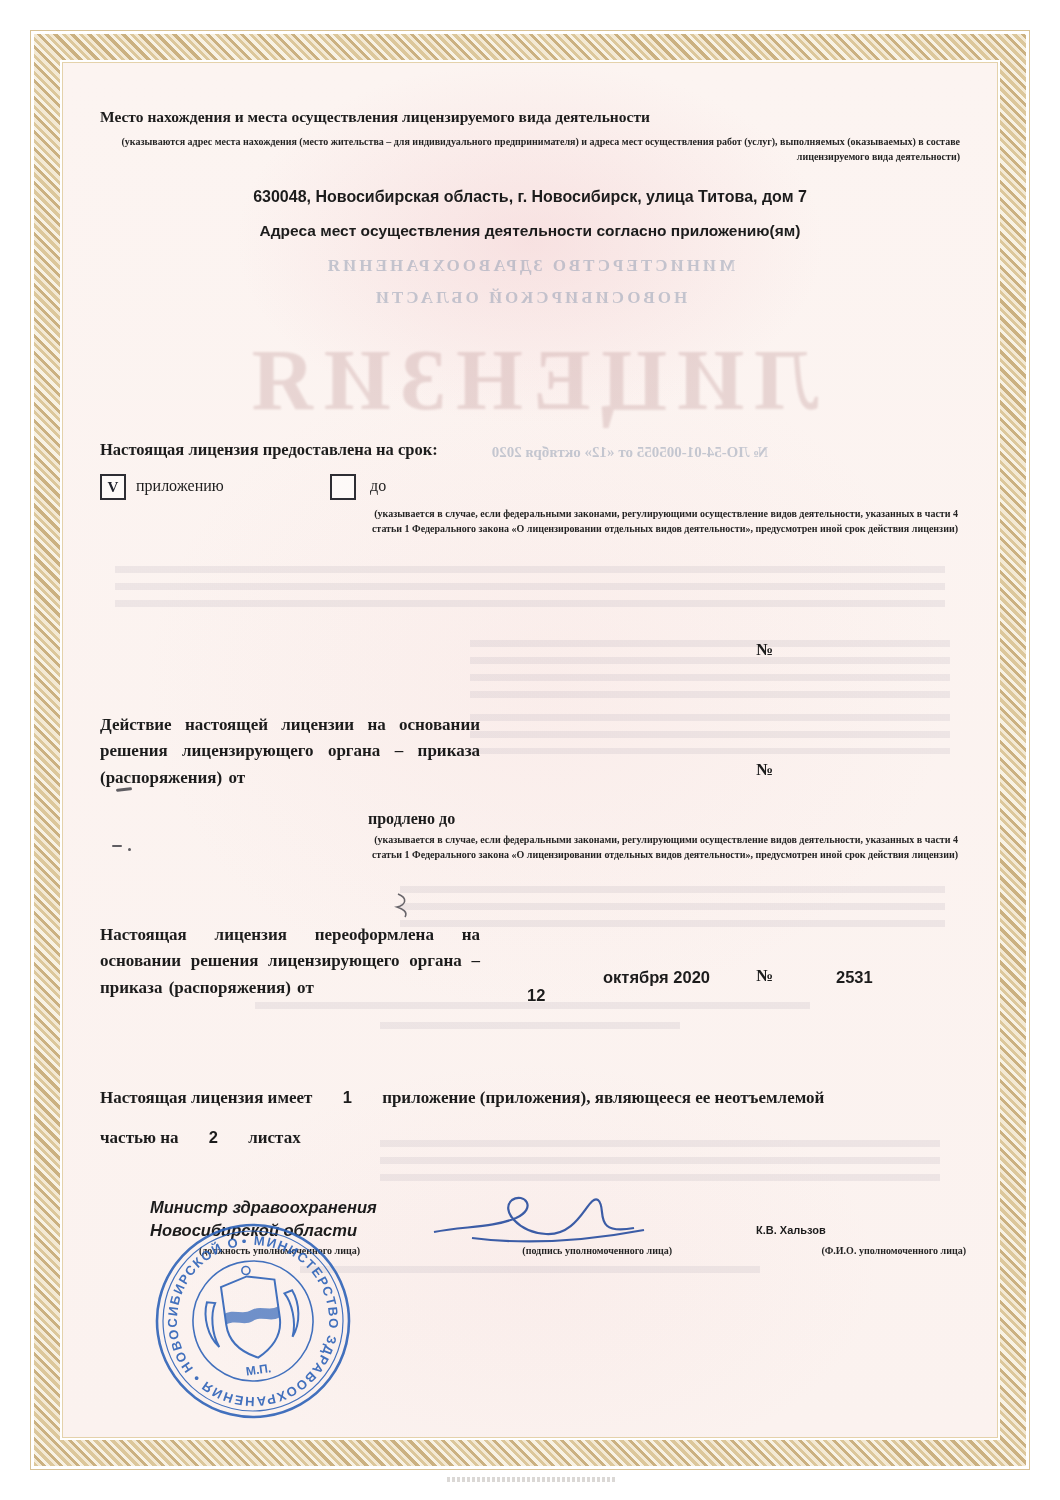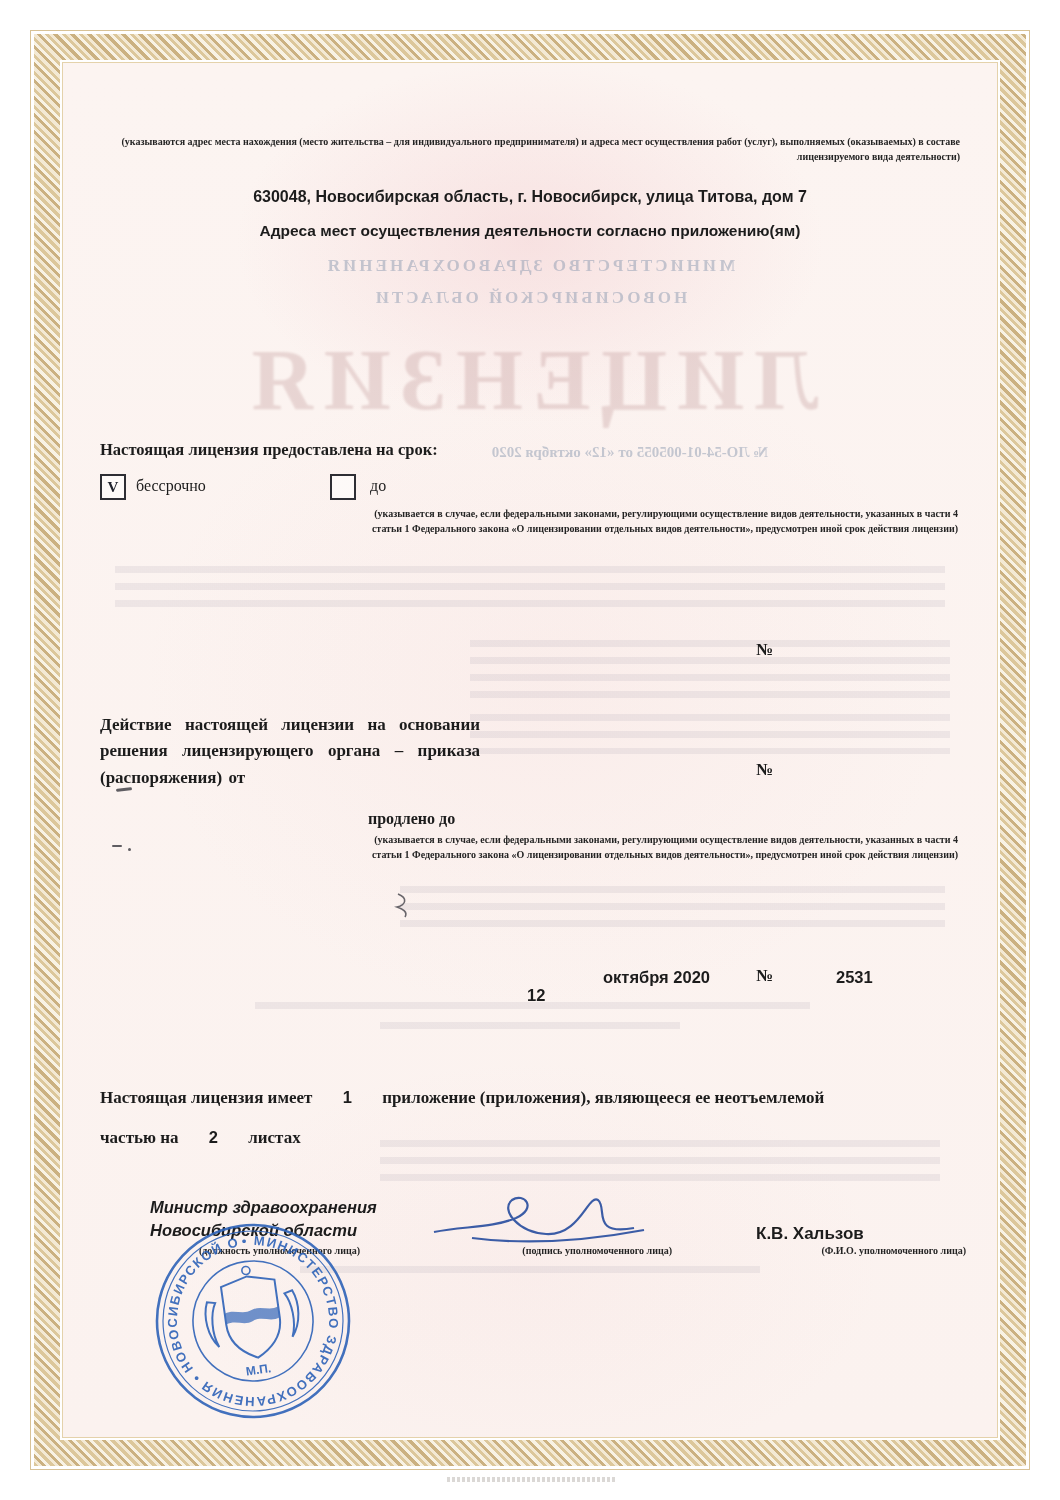--- a/index.html
+++ b/index.html
@@ -70,20 +70,21 @@
 </head>
 <body>
 
 <div class="page">
 
   <div class="paper"></div>
   <div class="frame-outer"></div>
   <div class="frame"></div>
   <div class="frame-inner"></div>
 
+  <div class="abs serif-b" style="left:100px; top:108px; width:860px; font-size:15.5px;">Место нахождения и места осуществления лицензируемого вида деятельности</div>
   <div class="abs smallnote" style="left:100px; top:134px; width:860px;">(указываются адрес места нахождения (место жительства – для индивидуального предпринимателя) и адреса мест осуществления работ (услуг), выполняемых (оказываемых) в составе лицензируемого вида деятельности)</div>
 
   <div class="abs sans-b" style="left:100px; top:188px; width:860px; font-size:16px; text-align:center;">630048, Новосибирская область, г. Новосибирск, улица Титова, дом 7</div>
   <div class="abs sans-b" style="left:100px; top:222px; width:860px; font-size:15.5px; text-align:center;">Адреса мест осуществления деятельности согласно приложению(ям)</div>
 
   <div class="abs ghost-text serif-b" style="left:0; top:256px; width:1060px; text-align:center; font-size:17px; letter-spacing:3px;">МИНИСТЕРСТВО ЗДРАВООХРАНЕНИЯ</div>
   <div class="abs ghost-text serif-b" style="left:0; top:288px; width:1060px; text-align:center; font-size:17px; letter-spacing:3px;">НОВОСИБИРСКОЙ ОБЛАСТИ</div>
   <div class="abs ghost-license" style="left:0; top:330px; width:1060px; text-align:center; font-size:86px;">ЛИЦЕНЗИЯ</div>
   <div class="abs ghost-text" style="left:340px; top:444px; width:580px; text-align:center; font-size:15px; font-weight:700;">№  ЛО-54-01-005055  от  «12»  октября  2020</div>
 
@@ -94,35 +95,36 @@
   <div class="abs ghost-lines" style="left:255px; top:1002px; width:555px; height:12px;"></div>
   <div class="abs ghost-lines" style="left:380px; top:1022px; width:300px; height:10px;"></div>
   <div class="abs ghost-lines" style="left:380px; top:1140px; width:560px; height:48px;"></div>
   <div class="abs ghost-lines" style="left:300px; top:1266px; width:460px; height:12px;"></div>
 
   <div class="abs serif-b" style="left:100px; top:440px; width:480px; font-size:16.5px;">Настоящая лицензия предоставлена на срок:</div>
 
   <div class="abs cb" style="left:100px; top:474px;">
     <span>V</span>
   </div>
-  <div class="abs" style="left:136px; top:477px; font-size:16px;">бессрочно</div>
+  <div class="abs" style="left:136px; top:477px; font-size:16px;">приложению</div>
 
   <div class="abs cb" style="left:330px; top:474px;"></div>
   <div class="abs" style="left:370px; top:477px; font-size:16px;">до</div>
 
   <div class="abs smallnote" style="left:358px; top:506px; width:600px;">(указывается в случае, если федеральными законами, регулирующими осуществление видов деятельности, указанных в части 4 статьи 1 Федерального закона «О лицензировании отдельных видов деятельности», предусмотрен иной срок действия лицензии)</div>
 
   <div class="abs nosign" style="left:756px; top:640px;">№</div>
 
   <div class="abs para" style="left:100px; top:712px; width:380px;">Действие настоящей лицензии на основании решения лицензирующего органа – приказа (распоряжения) от</div>
   <div class="abs nosign" style="left:756px; top:760px;">№</div>
 
   <div class="abs serif-b" style="left:368px; top:810px; font-size:16px;">продлено до</div>
   <div class="abs smallnote" style="left:358px; top:832px; width:600px;">(указывается в случае, если федеральными законами, регулирующими осуществление видов деятельности, указанных в части 4 статьи 1 Федерального закона «О лицензировании отдельных видов деятельности», предусмотрен иной срок действия лицензии)</div>
 
+  <div class="abs para" style="left:100px; top:922px; width:380px;">Настоящая лицензия переоформлена на основании решения лицензирующего органа – приказа (распоряжения) от</div>
   <div class="abs sans-b" style="left:527px; top:968px; font-size:16.5px;margin-top:18px;">12</div>
   <div class="abs sans-b" style="left:603px; top:968px; font-size:16.5px;">октября 2020</div>
   <div class="abs nosign" style="left:756px; top:966px;">№</div>
   <div class="abs sans-b" style="left:836px; top:968px; font-size:16.5px;">2531</div>
 
   <div class="abs" style="left:100px; top:1088px; width:880px; font-size:17px; font-weight:600;">
     <span>Настоящая лицензия имеет</span>
     <span class="sans-b" style="margin:0 26px; font-size:16.5px;">1</span>
     <span>приложение (приложения), являющееся ее неотъемлемой</span>
   </div>
@@ -137,21 +139,21 @@
     <div>Новосибирской области</div>
   </div>
   <div class="abs smallnote" style="left:100px; top:1243px; width:260px; font-size:10px;">(должность уполномоченного лица)</div>
 
   <svg class="abs" style="left:420px; top:1186px;" width="250" height="60" viewBox="0 0 250 60">
     <path class="sig-svg" d="M14,46 C44,40 72,42 96,32 C118,22 104,6 92,14 C80,24 98,46 126,48 C160,50 168,8 178,14 C188,22 170,50 214,42"></path>
     <path class="sig-svg" d="M52,52 C100,58 160,56 224,44" stroke-width="1.8"></path>
   </svg>
   <div class="abs smallnote" style="left:432px; top:1243px; width:240px; font-size:10px;">(подпись уполномоченного лица)</div>
 
-  <div class="abs sans-b" style="left:756px; top:1224px; font-size:17px;">К.В. Хальзов</div>
+  <div class="abs sans-b" style="left:756px; top:1224px; font-size:11px;">К.В. Хальзов</div>
   <div class="abs smallnote" style="left:706px; top:1243px; width:260px; font-size:10px;">(Ф.И.О. уполномоченного лица)</div>
 
   <div class="abs stamp-wrap" style="left:150px; top:1218px; width:206px; height:206px;">
     <svg width="206" height="206" viewBox="0 0 206 206">
       <defs>
         <path id="ringPath" d="M103,27 a76,76 0 1 1 -0.01,0"></path>
       </defs>
       <circle class="stamp-blue" cx="103" cy="103" r="96" stroke-width="2.6"></circle>
       <circle class="stamp-blue" cx="103" cy="103" r="90" stroke-width="1.2"></circle>
       <circle class="stamp-blue" cx="103" cy="103" r="60" stroke-width="1.6"></circle>

